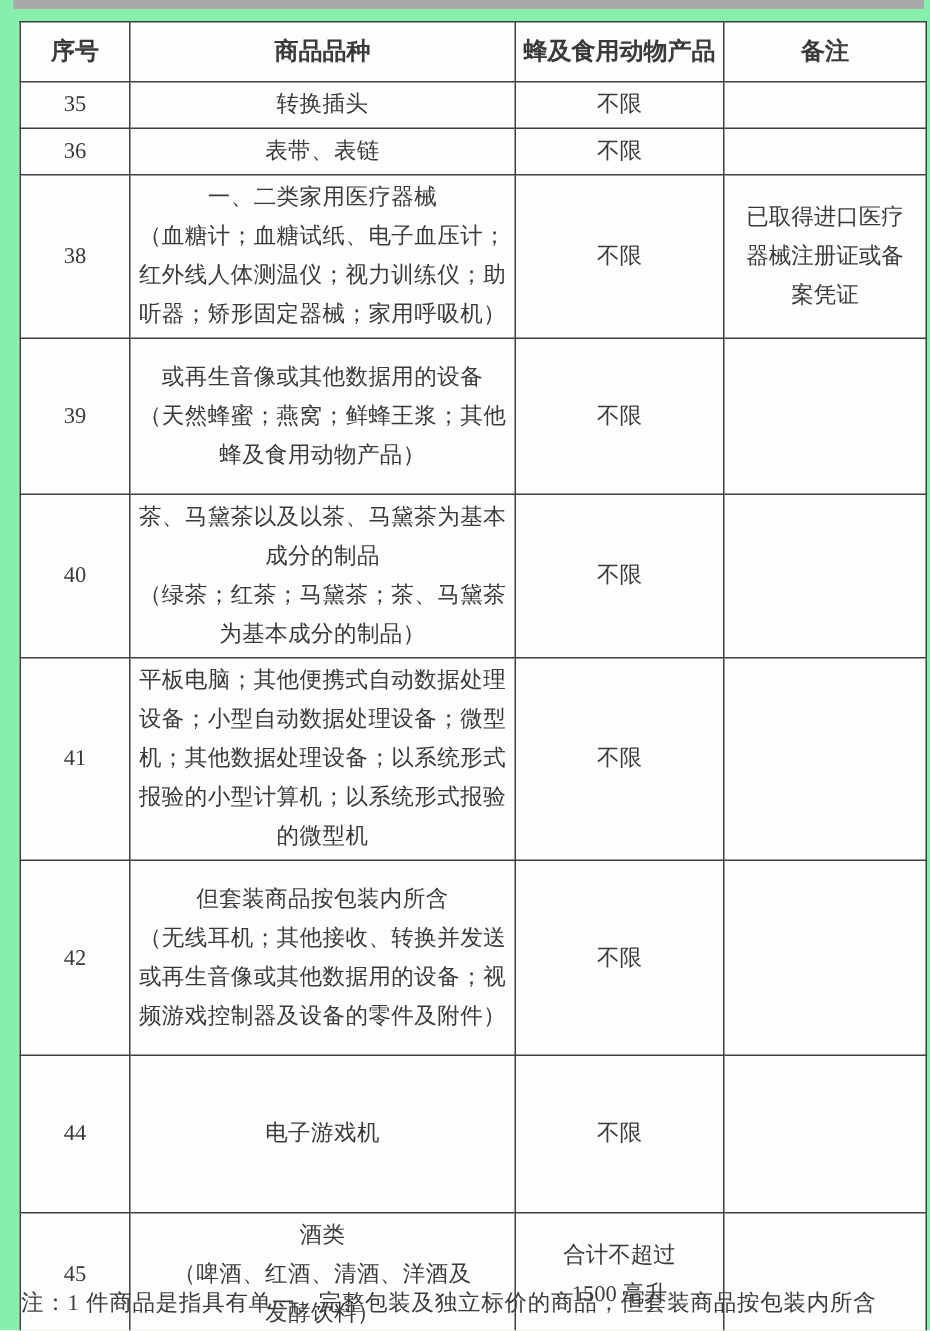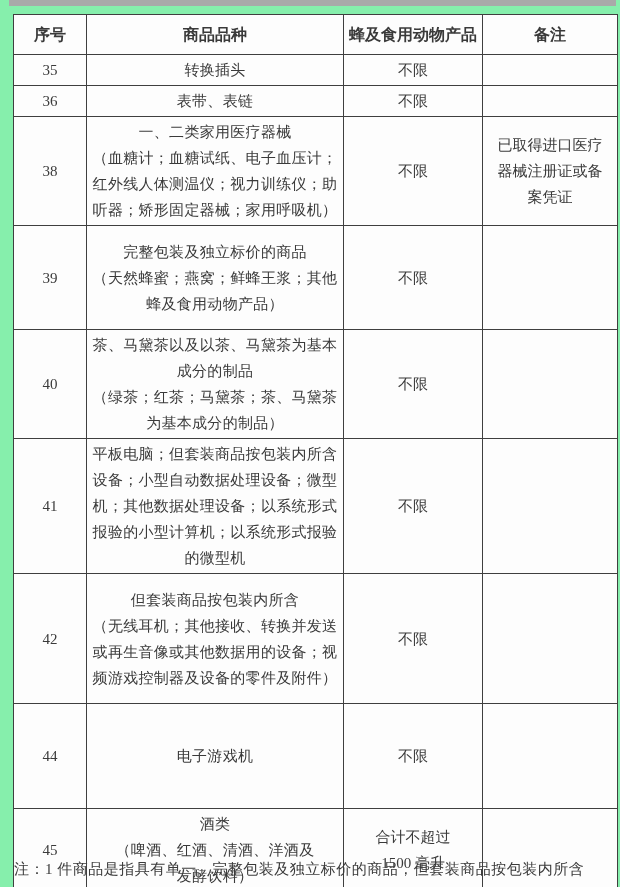--- a/index.html
+++ b/index.html
@@ -135,21 +135,21 @@
     <td class="c-remark">
             <span class="line">已取得进口医疗</span>
             <span class="line">器械注册证或备</span>
             <span class="line">案凭证</span>
           </td>
   </tr>
 
   <tr>
     <td class="c-no">39</td>
     <td class="c-prod">
-            <span class="line">完整包装及独立标价的商品</span>
+            <span class="line">或再生音像或其他数据用的设备</span>
             <span class="line">（天然蜂蜜；燕窝；鲜蜂王浆；其他</span>
             <span class="line">蜂及食用动物产品）</span>
           </td>
     <td class="c-limit">
             <span class="line">不限</span>
           </td>
     <td class="c-remark"></td>
   </tr>
 
   <tr>
@@ -162,21 +162,21 @@
           </td>
     <td class="c-limit">
             <span class="line">不限</span>
           </td>
     <td class="c-remark"></td>
   </tr>
 
   <tr>
     <td class="c-no">41</td>
     <td class="c-prod">
-            <span class="line">平板电脑；但套装商品按包装内所含</span>
+            <span class="line">平板电脑；其他便携式自动数据处理</span>
             <span class="line">设备；小型自动数据处理设备；微型</span>
             <span class="line">机；其他数据处理设备；以系统形式</span>
             <span class="line">报验的小型计算机；以系统形式报验</span>
             <span class="line">的微型机</span>
           </td>
     <td class="c-limit">
             <span class="line">不限</span>
           </td>
     <td class="c-remark"></td>
   </tr>

